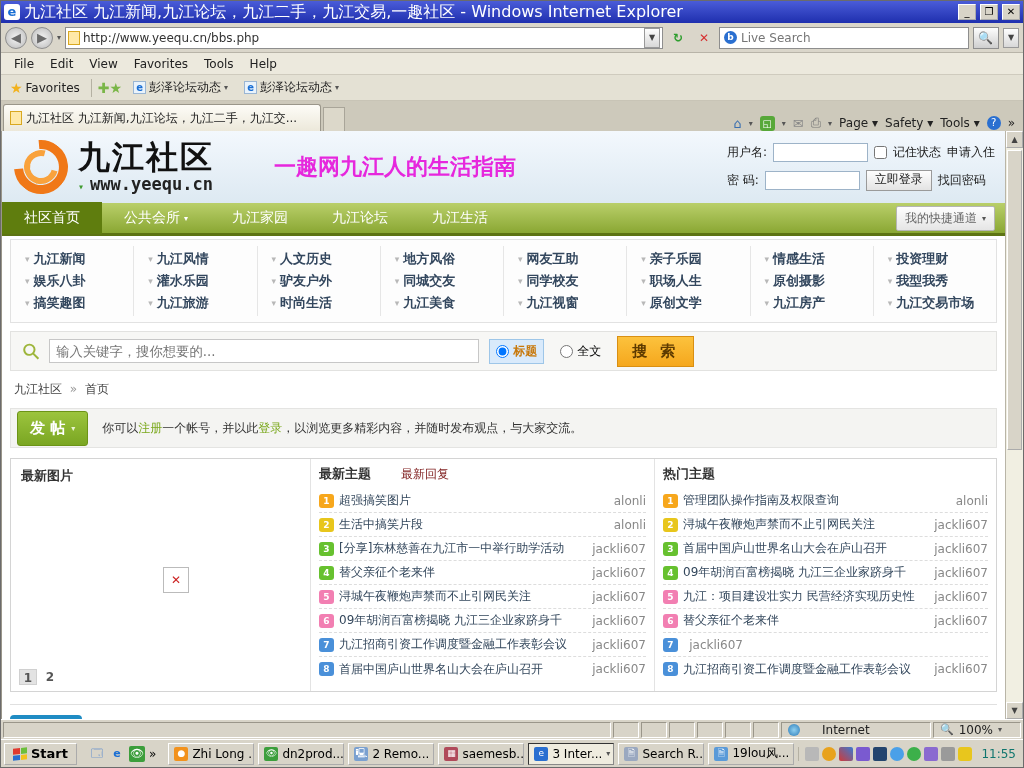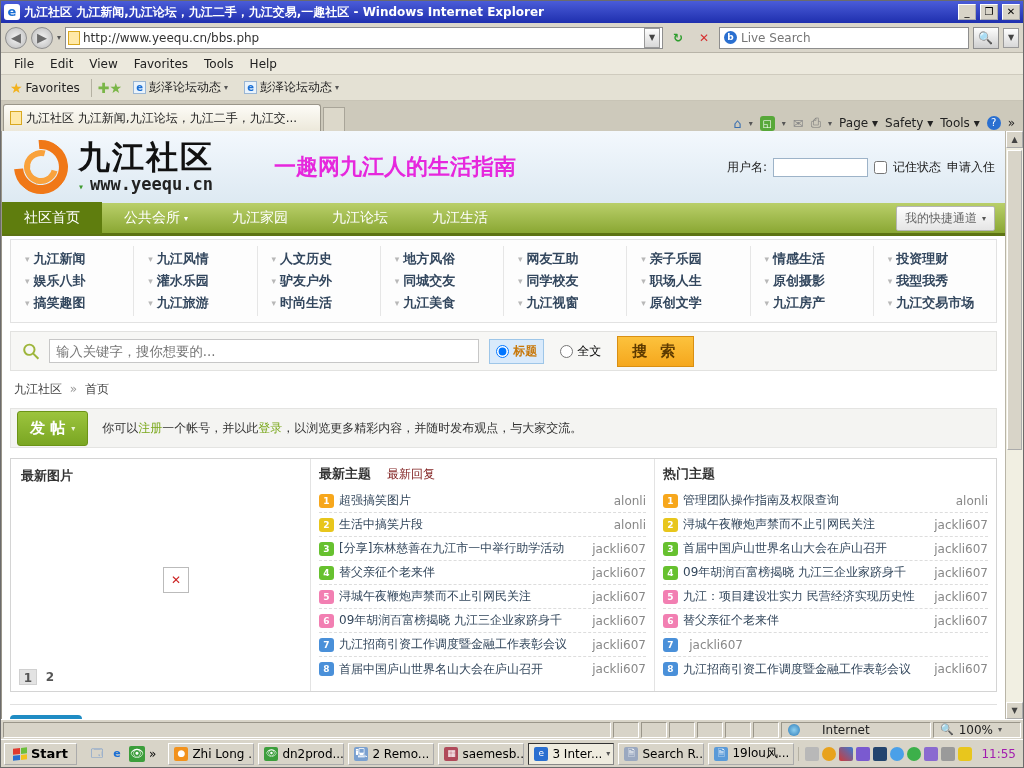--- a/index.html
+++ b/index.html
@@ -3,21 +3,21 @@
 <meta charset="utf-8">
 <style>
   * { margin:0; padding:0; box-sizing:border-box; }
   html,body { width:1024px; height:768px; overflow:hidden; }
   body { font-family:"DejaVu Sans","Liberation Sans",sans-serif; font-size:12px; background:#d8d4c8; }
   #win { width:1024px; height:768px; display:flex; flex-direction:column; border:1px solid #6b6b6b; }
 
   
   .titlebar { height:22px; background:linear-gradient(180deg,#4a5cd8,#1f2fae); color:#fff; display:flex; align-items:center; padding:0 3px; gap:4px; flex:0 0 22px; }
   .titlebar .ie-ico { width:16px; height:16px; background:#fff; border-radius:3px; color:#1a6fd4; font-weight:bold; font-size:13px; line-height:15px; text-align:center; }
-  .titlebar .t { flex:1; font-weight:bold; font-size:12px; white-space:nowrap; overflow:hidden; }
+  .titlebar .t { flex:1; font-weight:normal; font-size:16px; white-space:nowrap; overflow:hidden; }
   .winbtn { width:18px; height:16px; background:#d8d4c8; border:1px outset #fff; font-size:10px; line-height:14px; text-align:center; color:#000; }
   .addrbar { height:30px; background:#dad6ca; display:flex; align-items:center; gap:4px; padding:0 4px; flex:0 0 30px; border-bottom:1px solid #b8b4a8; }
   .navcirc { width:22px; height:22px; border-radius:50%; background:radial-gradient(#f4f4f4,#b9b9b9); border:1px solid #8e8e8e; color:#6a6a6a; text-align:center; line-height:20px; font-size:13px; }
   .urlbox { flex:1; height:22px; background:#fff; border:1px solid #8e8e8e; display:flex; align-items:center; padding:0 2px; gap:3px; }
   .urlbox input { border:none; outline:none; flex:1; font-size:12px; color:#333; font-family:"DejaVu Sans",sans-serif; }
   .favicon-page { width:12px; height:14px; background:#ffe9a8; border:1px solid #d9a820; }
   .ddbtn { width:16px; height:20px; background:linear-gradient(#fdfdfd,#d8d8d8); border:1px solid #999; text-align:center; line-height:18px; font-size:8px; color:#444; }
   .tbtn { width:22px; height:22px; text-align:center; line-height:20px; font-weight:bold; border:1px solid transparent; }
   .refresh { color:#2e9e2e; } .stop { color:#d63030; }
   .searchbox { width:250px; height:22px; background:#fff; border:1px solid #8e8e8e; display:flex; align-items:center; gap:4px; padding:0 4px; }
@@ -89,21 +89,21 @@
   .postrow { margin:6px 8px 0; background:#f4f4f2; border:1px solid #e4e4e2; height:40px; display:flex; align-items:center; gap:14px; padding:0 6px; flex:0 0 40px; }
   .postbtn { background:linear-gradient(#9cc43e,#7aa622); border:1px solid #6c9417; border-radius:3px; color:#fff; font-weight:bold; font-size:15px; padding:7px 12px; display:flex; gap:6px; align-items:center; }
   .regtext { color:#333; }
   .glink { color:#7aa81c; }
 
   .mainpanel { margin:10px 8px 0; border:1px solid #d4d4d4; flex:0 0 234px; display:flex; background:#fff; }
   .col-img { flex:0 0 300px; border-right:1px solid #e3e3e3; position:relative; padding:8px 10px; }
   .col-mid { flex:0 0 344px; border-right:1px solid #e3e3e3; padding:6px 8px 0; }
   .col-hot { flex:1; padding:6px 8px 0; }
   .panel-h { font-weight:bold; color:#333; font-size:13px; }
-  .panel-h-row { display:flex; gap:16px; align-items:baseline; padding-bottom:6px; }
+  .panel-h-row { display:flex; gap:30px; align-items:baseline; padding-bottom:6px; }
   .panel-tab2 { color:#7f1d1d; font-weight:normal; font-size:12px; }
   .brokenimg { position:absolute; left:152px; top:108px; width:26px; height:26px; border:1px solid #bbb; background:#fff; text-align:center; line-height:24px; color:#cc2222; font-weight:bold; font-size:12px; }
   .pager { position:absolute; left:8px; bottom:6px; display:flex; gap:4px; }
   .pgn { min-width:18px; height:16px; text-align:center; line-height:16px; color:#555; font-weight:bold; }
   .pgn.cur { background:#e3e3e3; border:1px solid #d0d0d0; }
   .trow { display:flex; align-items:center; gap:5px; height:24px; border-bottom:1px dashed #ddd; }
   .trow:last-child { border-bottom:none; }
   .badge { flex:0 0 15px; height:14px; border-radius:3px; color:#fff; font-size:9px; font-weight:bold; text-align:center; line-height:14px; }
   .ttl { flex:1; color:#33475c; white-space:nowrap; overflow:hidden; }
   .auth { flex:0 0 60px; text-align:right; color:#888; }
@@ -126,21 +126,21 @@
   .startbtn { height:22px; display:flex; align-items:center; gap:4px; padding:0 8px; background:#d8d4c8; border:1px outset #fff; font-weight:bold; font-size:13px; }
   .flag { width:14px; height:12px; display:grid; grid-template-columns:1fr 1fr; grid-template-rows:1fr 1fr; gap:1px; transform:skewY(-6deg); }
   .flag i { display:block; } .f1{background:#e03a2f;} .f2{background:#6cbf3a;} .f3{background:#2a6fd0;} .f4{background:#f2c21d;}
   .ql { display:flex; align-items:center; gap:4px; padding:0 4px; }
   .qlico { width:16px; height:16px; text-align:center; line-height:15px; font-size:11px; }
   .taskbtn { height:22px; flex:0 0 86px; display:flex; align-items:center; gap:4px; padding:0 5px; background:#d8d4c8; border:1px outset #fff; overflow:hidden; white-space:nowrap; font-size:12px; }
   .taskbtn.active { border:1px inset #888; background:#efecdf; }
   .tico { width:14px; height:14px; flex:0 0 14px; border-radius:2px; text-align:center; line-height:13px; font-size:9px; color:#fff; }
   .tray { margin-left:auto; display:flex; align-items:center; gap:3px; border-left:1px solid #b5b1a3; padding-left:6px; }
   .trico { width:14px; height:14px; border-radius:2px; }
-  .clock { margin:0 4px 0 6px; font-size:12px; color:#a21caf; }
+  .clock { margin:0 4px 0 6px; font-size:12px; color:#0f766e; }
 </style>
 </head>
 <body>
 
 <div id="win">
 
   <div class="titlebar">
     <span class="ie-ico">e</span>
     <span class="t">九江社区 九江新闻,九江论坛，九江二手，九江交易,一趣社区 - Windows Internet Explorer</span>
     <span class="winbtn">_</span>
@@ -232,20 +232,26 @@
           </span>
         </div>
         <div class="slogan">一趣网九江人的生活指南</div>
         <div class="loginbox">
           <div class="lrow">
             <span>用户名:</span>
             <input type="text" style="">
             <input type="checkbox" style="">
             <span>记住状态</span>
             <span class="alink">申请入住</span>
+          </div>
+          <div class="lrow">
+            <span>密 码:</span>
+            <input type="password" style="">
+            <span class="loginbtn">立即登录</span>
+            <span class="alink">找回密码</span>
           </div>
         </div>
       </div>
 
       <div class="mainnav">
         <span class="item active">社区首页</span>
         <span class="item">
             <span>公共会所</span>
             <span class="caret" style="color:#fff">▾</span>
           </span>

